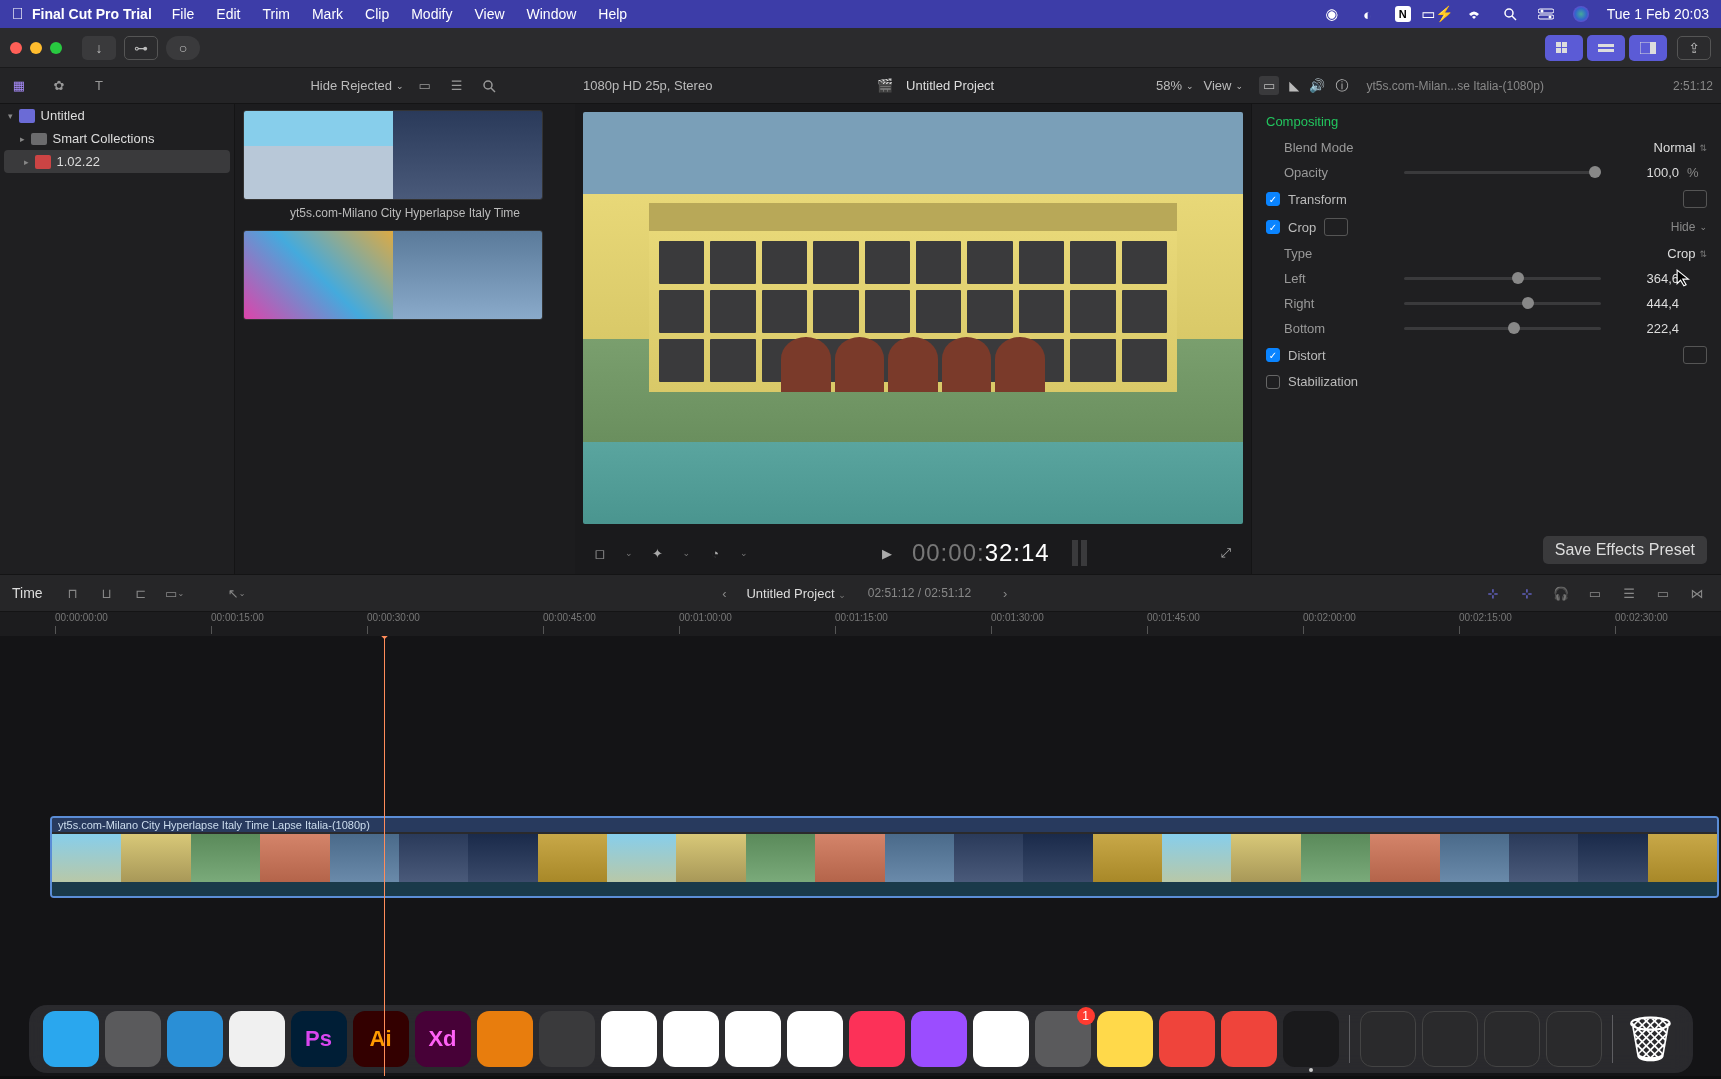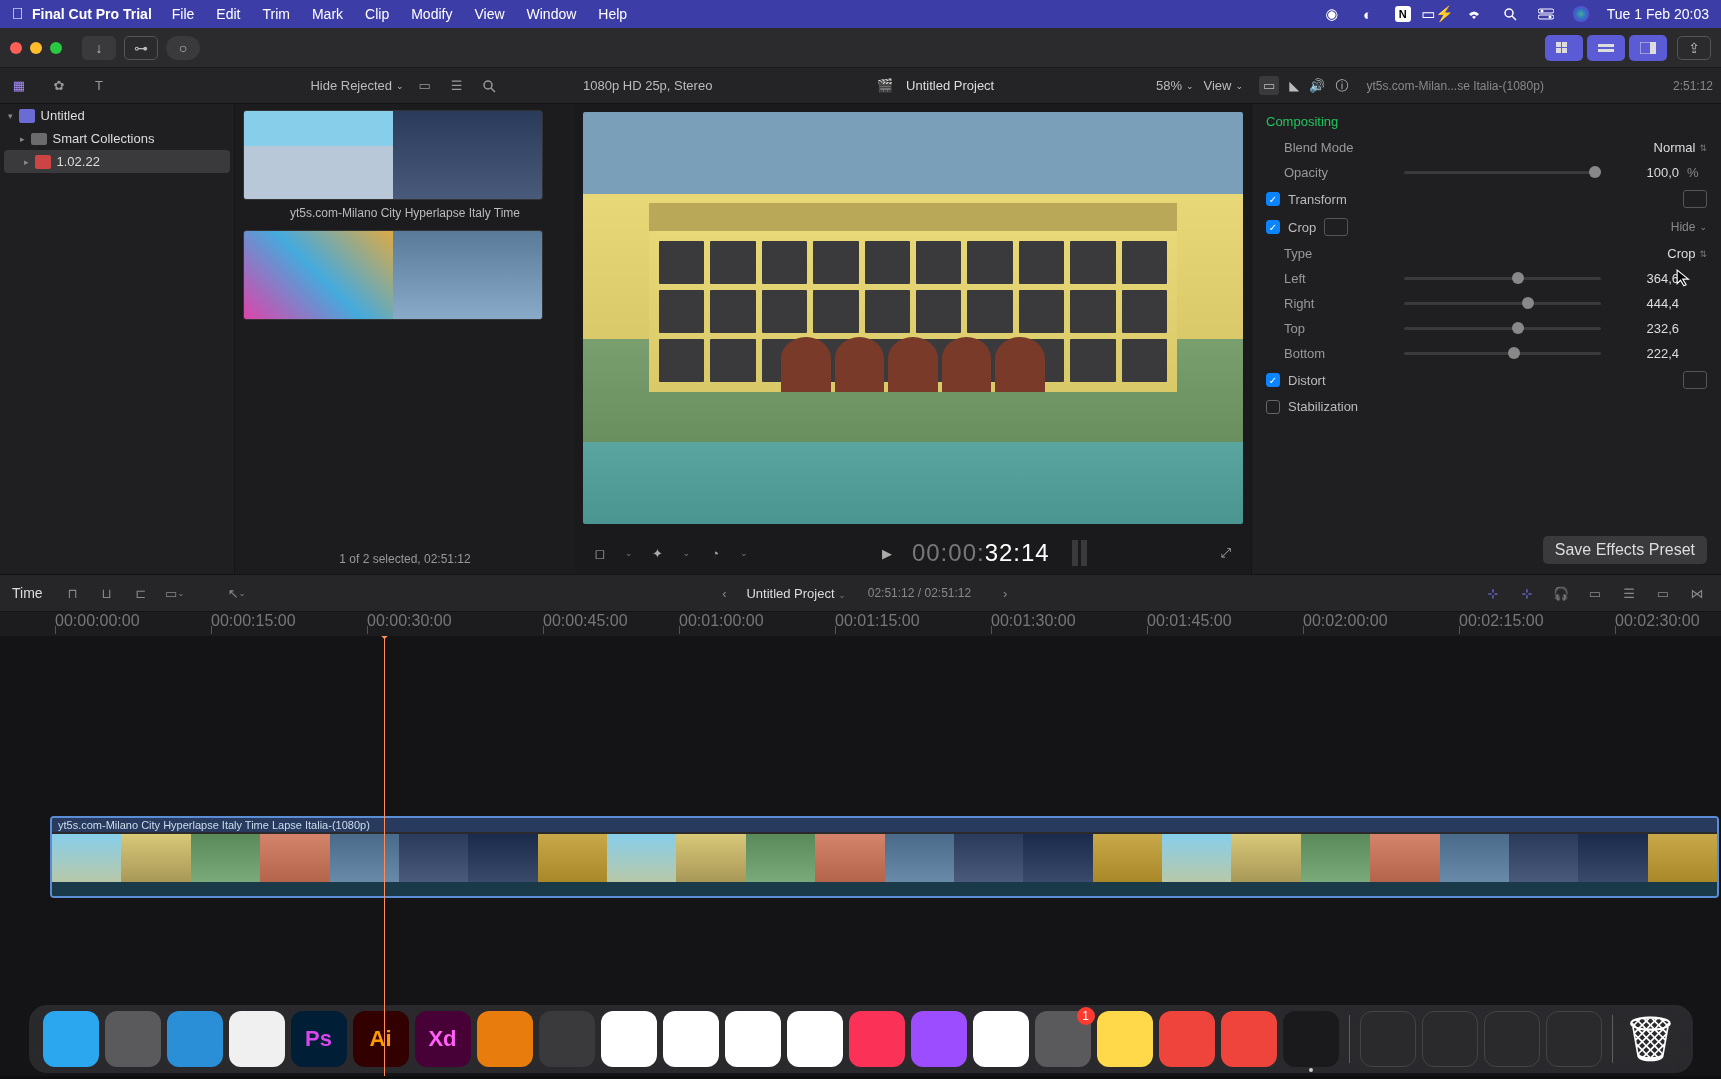--- a/index.html
+++ b/index.html
@@ -72,21 +72,21 @@
 .savepre{margin:10px 14px;padding:5px 12px;background:#3a3a3c;border-radius:5px;color:#ddd;text-align:center;font-size:16px;align-self:flex-end}
 
 .tlhead{height:38px;background:#262628;border-top:1px solid #141415;border-bottom:1px solid #141415;display:flex;align-items:center;padding:0 12px;gap:10px}
 .tlhead .idx{color:#ddd;font-size:14px;margin-right:8px}
 .tlhead .tbic{width:24px;height:20px;color:#888;display:flex;align-items:center;justify-content:center}
 .tlhead .spacer{flex:1}
 .tlhead .proj{color:#ddd;font-size:13px}
 .tlhead .times{color:#888;font-size:12px}
 
 .ruler{height:24px;background:#1c1c1e;display:flex;align-items:center;position:relative;padding-left:50px}
-.ruler .tick{position:absolute;top:0;font-size:16px;color:#777;white-space:nowrap}
+.ruler .tick{position:absolute;top:0;font-size:10px;color:#777;white-space:nowrap}
 .ruler .tick::before{content:"";position:absolute;left:0;top:14px;width:1px;height:8px;background:#555}
 
 .tlbody{height:440px;background:#141416;position:relative;overflow:hidden}
 .playhead{position:absolute;top:0;bottom:0;width:1px;background:#ff8c5a;left:384px;z-index:5}
 .playhead::before{content:"";position:absolute;top:-10px;left:-5px;width:11px;height:11px;background:#ff8c5a;transform:rotate(45deg)}
 .clip{position:absolute;left:50px;right:2px;top:180px;height:82px;border:2px solid #5b8dd6;border-radius:4px;background:#2a2a2c;overflow:hidden}
 .clip .clipname{position:absolute;top:0;left:0;right:0;background:rgba(40,60,100,.9);color:#cde;font-size:11px;padding:1px 6px}
 .clip .film{position:absolute;top:16px;left:0;right:0;bottom:14px;display:flex}
 .clip .film div{flex:1;min-width:60px}
 .clip .aud{position:absolute;bottom:0;left:0;right:0;height:14px;background:#1a3a4a}
@@ -253,21 +253,20 @@
         <div class="thumbhalf" style="background:linear-gradient(#87ceeb 40%,#b8c8d8 40%)"></div>
         <div class="thumbhalf" style="background:linear-gradient(#2a3a5a,#4a5a7a)"></div>
       </div>
       <div class="caption">yt5s.com-Milano City Hyperlapse Italy Time</div>
       <div class="thumb">
         <div class="thumbhalf" style="background:linear-gradient(45deg,#d4a,#4ad,#da4)"></div>
         <div class="thumbhalf" style="background:linear-gradient(#5a7a9a,#8aaaca)"></div>
       </div>
       <div style="height:8px"></div>
     </div>
-    <div class="brstatus">1 of 2 selected, 02:51:12</div>
   </div>
 
   <div class="viewer">
     <div class="canvas">
       <div class="building">
           <div class="wins">
             <div></div>
             <div></div>
             <div></div>
             <div></div>
@@ -379,28 +378,20 @@
         </div>
       <span class="val">364,6</span>
         <span class="unit"></span>
     </div>
     <div class="prow">
       <span class="lab ind">Right</span>
       <div class="sld">
           <span class="kn" style="left:60%"></span>
         </div>
       <span class="val">444,4</span>
-        <span class="unit"></span>
-    </div>
-    <div class="prow">
-      <span class="lab ind">Top</span>
-      <div class="sld">
-          <span class="kn" style="left:55%"></span>
-        </div>
-      <span class="val">232,6</span>
         <span class="unit"></span>
     </div>
     <div class="prow">
       <span class="lab ind">Bottom</span>
       <div class="sld">
           <span class="kn" style="left:53%"></span>
         </div>
       <span class="val">222,4</span>
         <span class="unit"></span>
     </div>

